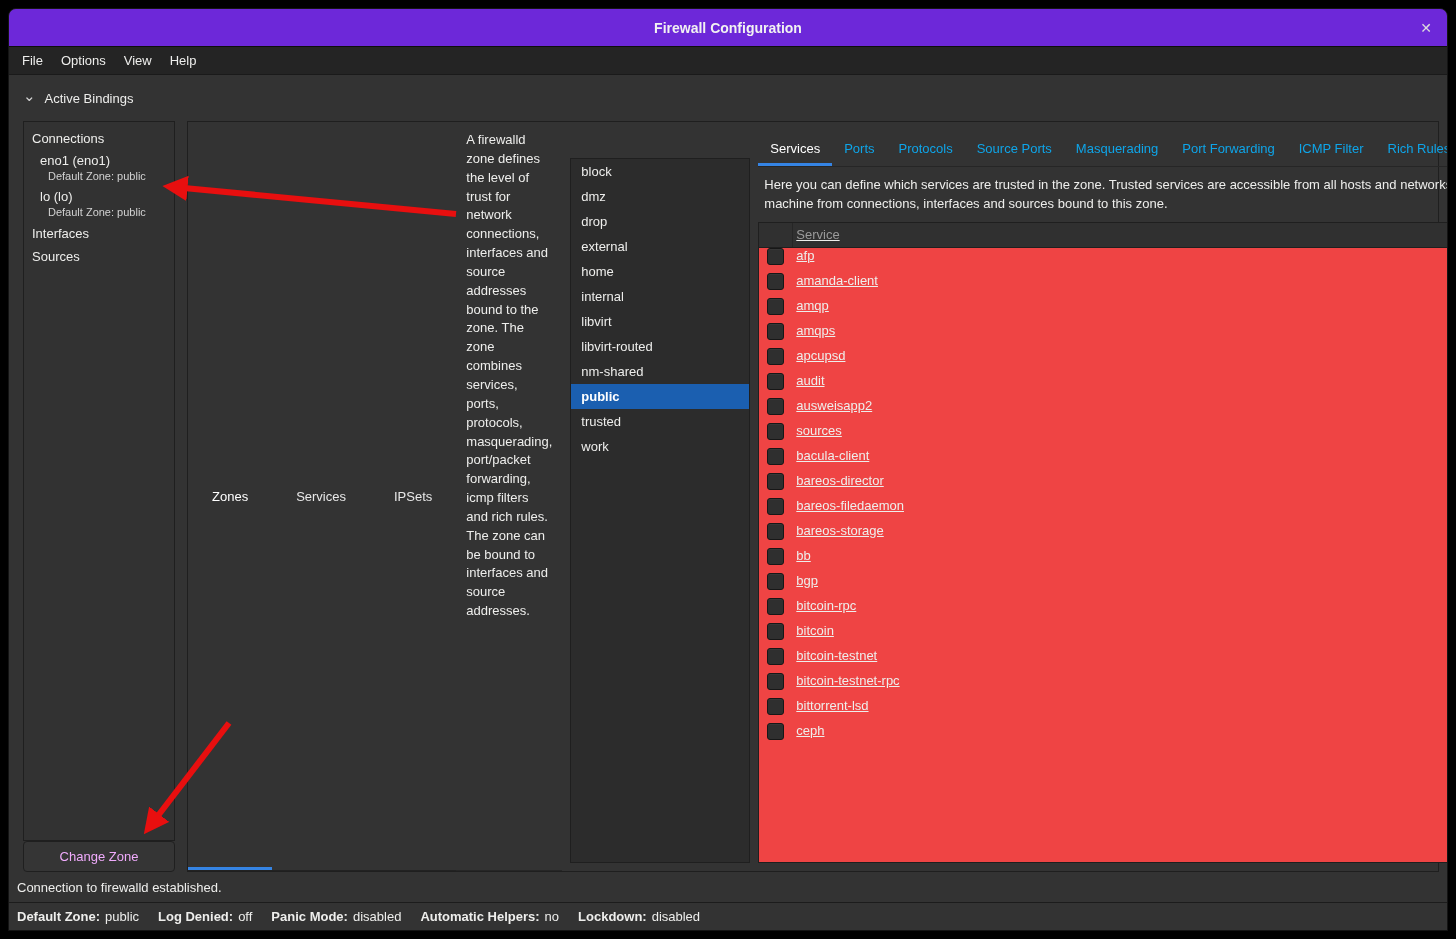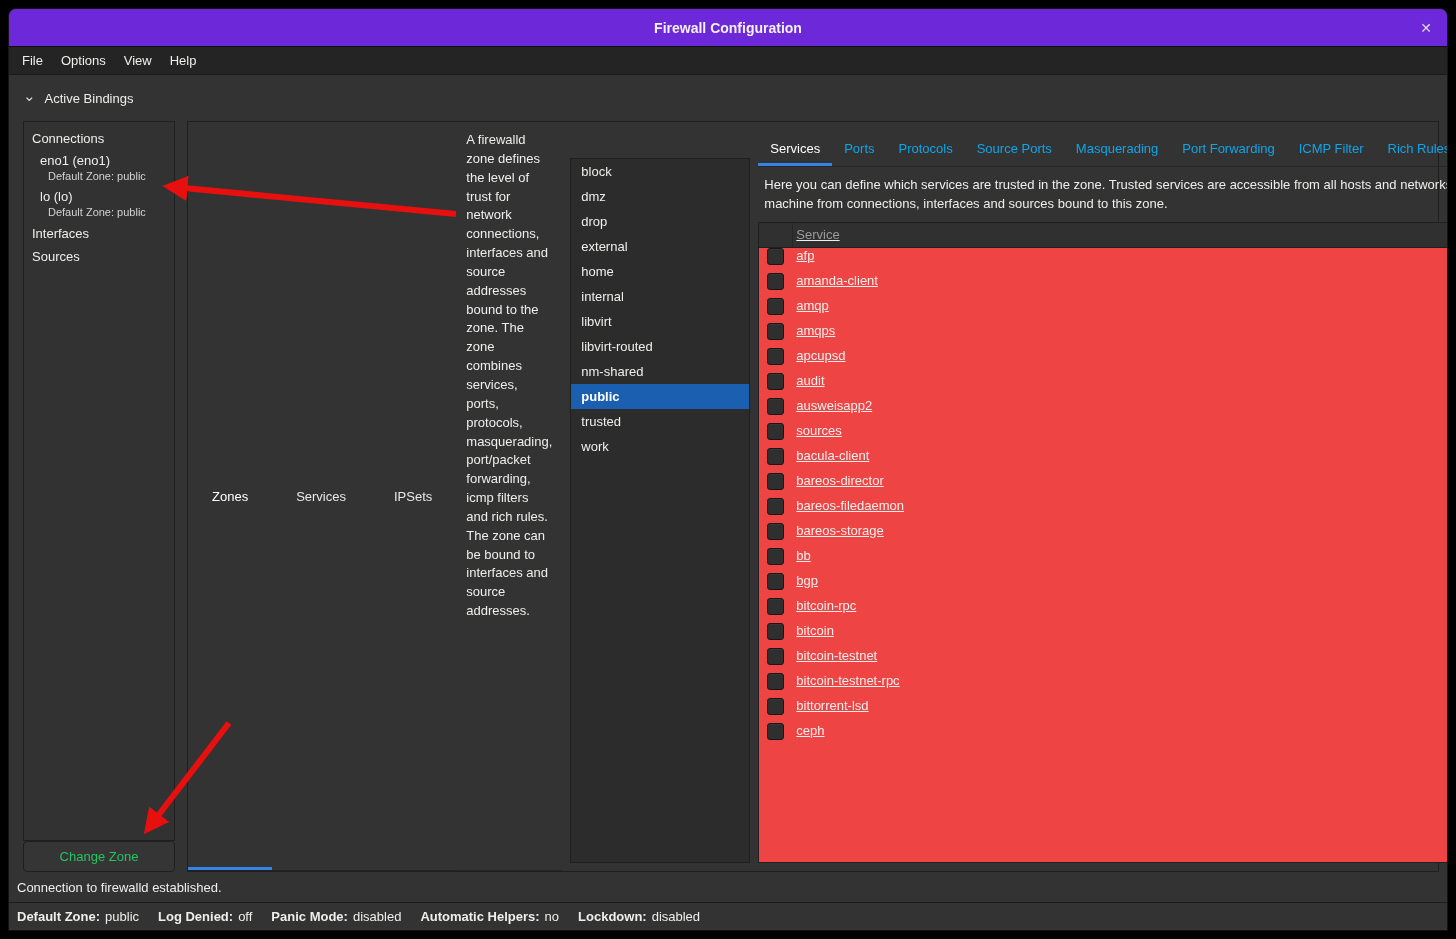--- a/index.html
+++ b/index.html
@@ -25,21 +25,21 @@
   .caret{width:0;height:0;border-left:5px solid transparent;border-right:5px solid transparent;border-top:6px solid #d6d6d6;}
   
   .content{flex:1;display:flex;min-height:0;}
   .sidebar{flex:0 0 152px;margin-left:14px;display:flex;flex-direction:column;min-height:0;}
   .bindings-panel{flex:1;border:1px solid #1f1f1f;background:#323232;padding-top:5px;overflow:hidden;}
   .tree-label{padding:4px 8px;cursor:default;}
   .conn-item{padding:3px 0 4px 16px;cursor:pointer;}
   .conn-name{color:#eeeeec;}
   .conn-detail{font-size:11px;color:#d2d2d2;padding-left:8px;padding-top:2px;}
   .change-zone{flex:0 0 31px;background:#353535;border:1px solid #1f1f1f;border-radius:4px;
-    color:#22c55e;font-size:13px;font-family:inherit;cursor:default;}
+    color:#f0abfc;font-size:13px;font-family:inherit;cursor:default;}
   
   .main-panel{flex:1;margin:0 8px 0 12px;border:1px solid #1f1f1f;background:#333;display:flex;flex-direction:row;min-height:0;min-width:0;}
   .main-tabs{flex:0 0 38px;display:flex;border-bottom:1px solid #222;}
   .main-tab{padding:0 24px;display:flex;align-items:center;cursor:pointer;color:#e8e8e8;}
   .main-tab.active{box-shadow:inset 0 -3px 0 #3584e4;color:#fff;}
   .zone-desc{padding:9px 10px;line-height:1.45;border-bottom:1px solid #262626;color:#eeeeec;}
   .zone-body{flex:1;display:flex;min-height:0;padding:8px;gap:8px;}
   .zone-list{flex:0 0 178px;border:1px solid #1f1f1f;background:#2c2c2c;overflow:hidden;margin-top:28px;}
   .zone-item{height:25px;line-height:25px;padding-left:10px;cursor:pointer;}
   .zone-item.selected{background:#1b5fb0;color:#ffffff;font-weight:bold;}

